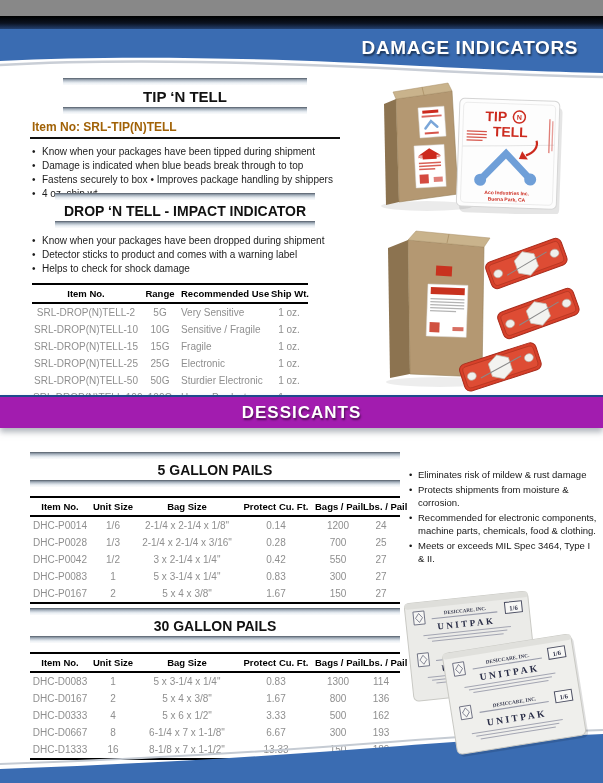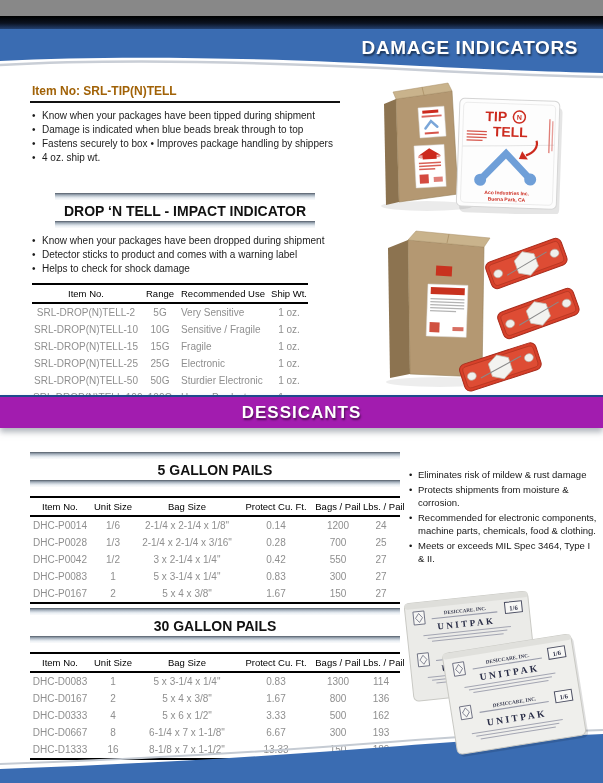--- a/index.html
+++ b/index.html
@@ -24,21 +24,21 @@
         line-height:14px;white-space:nowrap;}
   .bullet-item::before{content:"•";position:absolute;left:2px;top:0;}
   
   .drop-section{position:absolute;left:30px;top:177px;width:310px;z-index:2;}
   .drop-head{width:260px;margin:0 auto;}
   .drop-head .section-title{font-size:14px;}
   .drop-section .bullets{margin-top:6px;}
   
   table.data-table{border-collapse:collapse;table-layout:fixed;
         border-top:2px solid #000;border-bottom:2px solid #000;}
-  table.data-table th{font-size:9.5px;font-weight:normal;color:#000;border-bottom:2px solid #000;
+  table.data-table th{font-size:9.5px;font-weight:bold;color:#000;border-bottom:2px solid #000;
         padding:3px 1px;white-space:nowrap;text-align:center;overflow:visible;}
   table.data-table td{font-size:10px;color:#8f8f8f;padding:3px 1px;text-align:center;
         white-space:nowrap;overflow:visible;}
   .drop-table{width:276px;margin:7px 0 0 2px;}
   .drop-table th:nth-child(3),.drop-table td:nth-child(3){text-align:left;}
   .pails-table{width:370px;margin-top:9px;}
   .pails-table td{padding:3.4px 1px;}
   
   .banner{position:absolute;top:379px;left:0;width:603px;height:31px;background:#a21caf;
         border-top:2px solid #1d4a8c;box-shadow:0 4px 6px rgba(95,105,120,0.5);z-index:2;}
@@ -76,20 +76,25 @@
       </linearGradient>
     </defs>
     <rect width="603" height="58" fill="#3a6cb2"></rect>
     <rect width="603" height="13" fill="url(#topbar)"></rect>
     <path d="M0,45 C130,38 290,43 420,50 C500,54 560,56 603,57 L603,64 L0,64 Z" fill="#ffffff"></path>
     <path d="M0,49 C130,42 290,47 420,54 C500,58 560,60 603,61" fill="none" stroke="#c9ced6" stroke-width="2.5"></path>
   </svg>
   <div class="header-title">DAMAGE INDICATORS</div>
 
   <div class="tip-section">
+    <div class="tip-head">
+      <div class="bevel-bar"></div>
+      <div class="section-title" style="font-size:15px;">TIP ‘N TELL</div>
+      <div class="bevel-bar"></div>
+    </div>
     <div class="item-line">Item No: SRL-TIP(N)TELL</div>
     <div class="bullets">
         <div class="bullet-item">Know when your packages have been tipped during shipment</div>
         <div class="bullet-item">Damage is indicated when blue beads break through to top</div>
         <div class="bullet-item">Fastens securely to box • Improves package handling by shippers</div>
         <div class="bullet-item">4 oz. ship wt.</div>
       </div>
   </div>
 
   <div class="drop-section">

